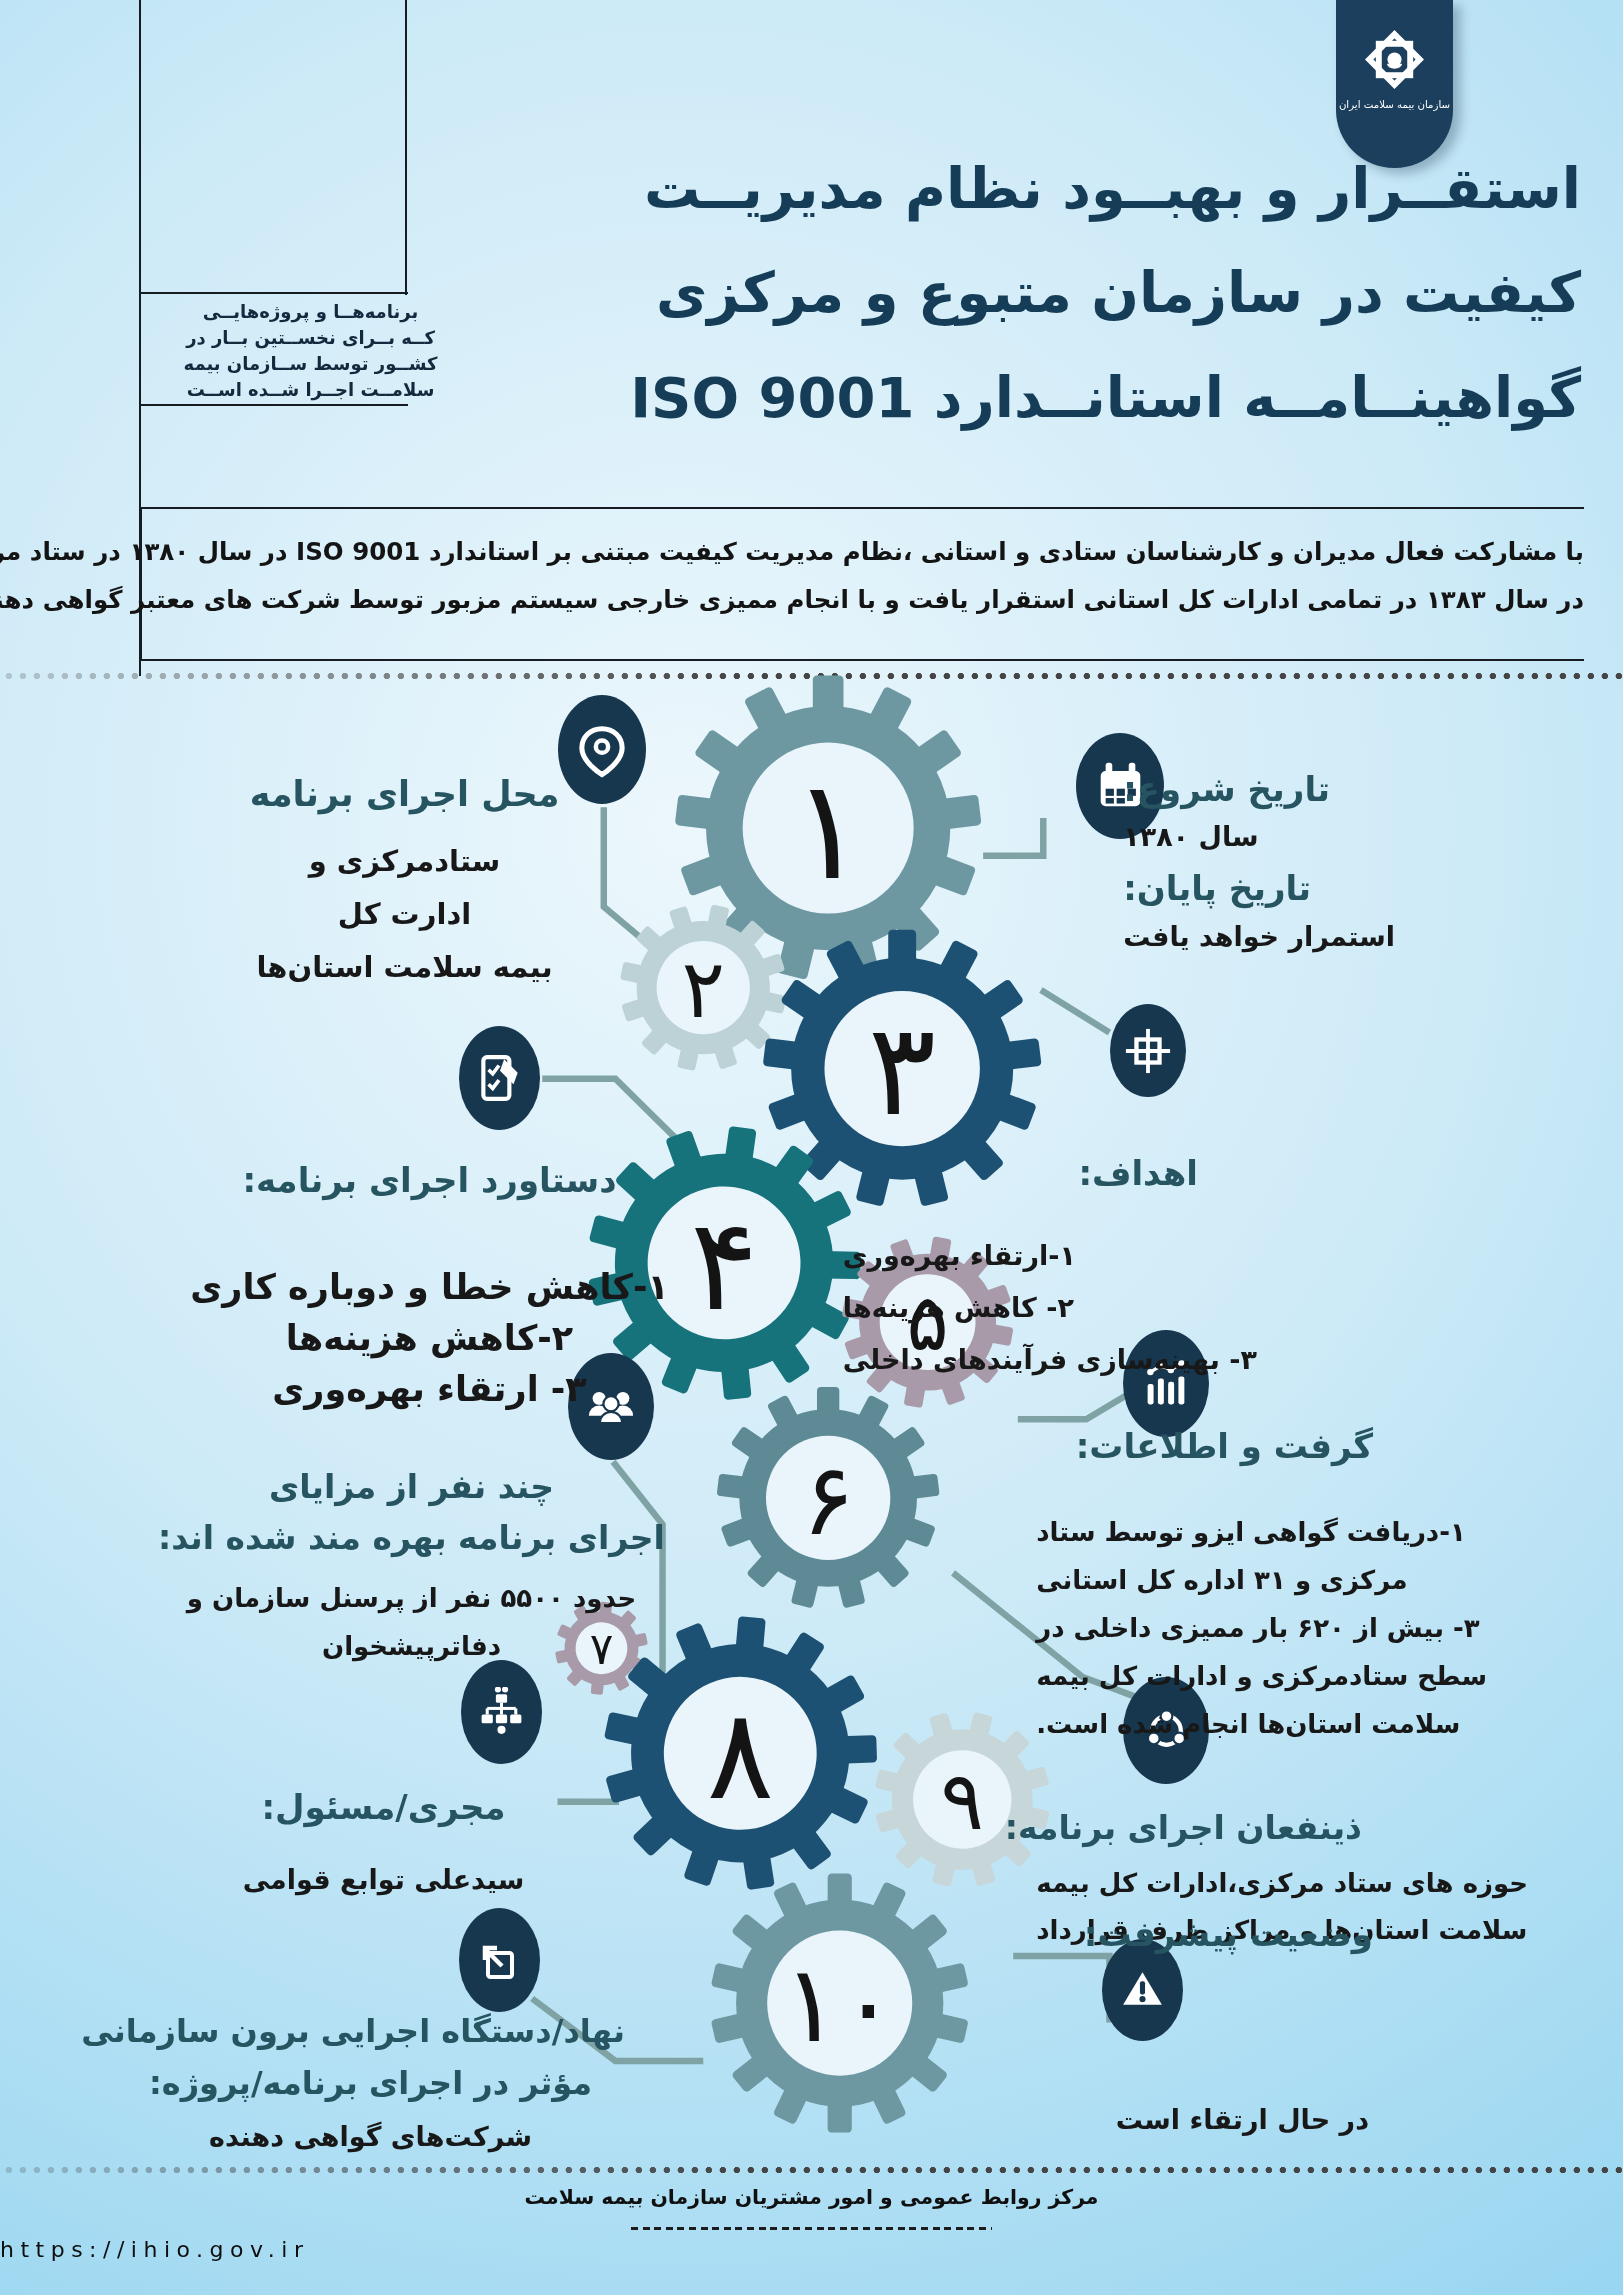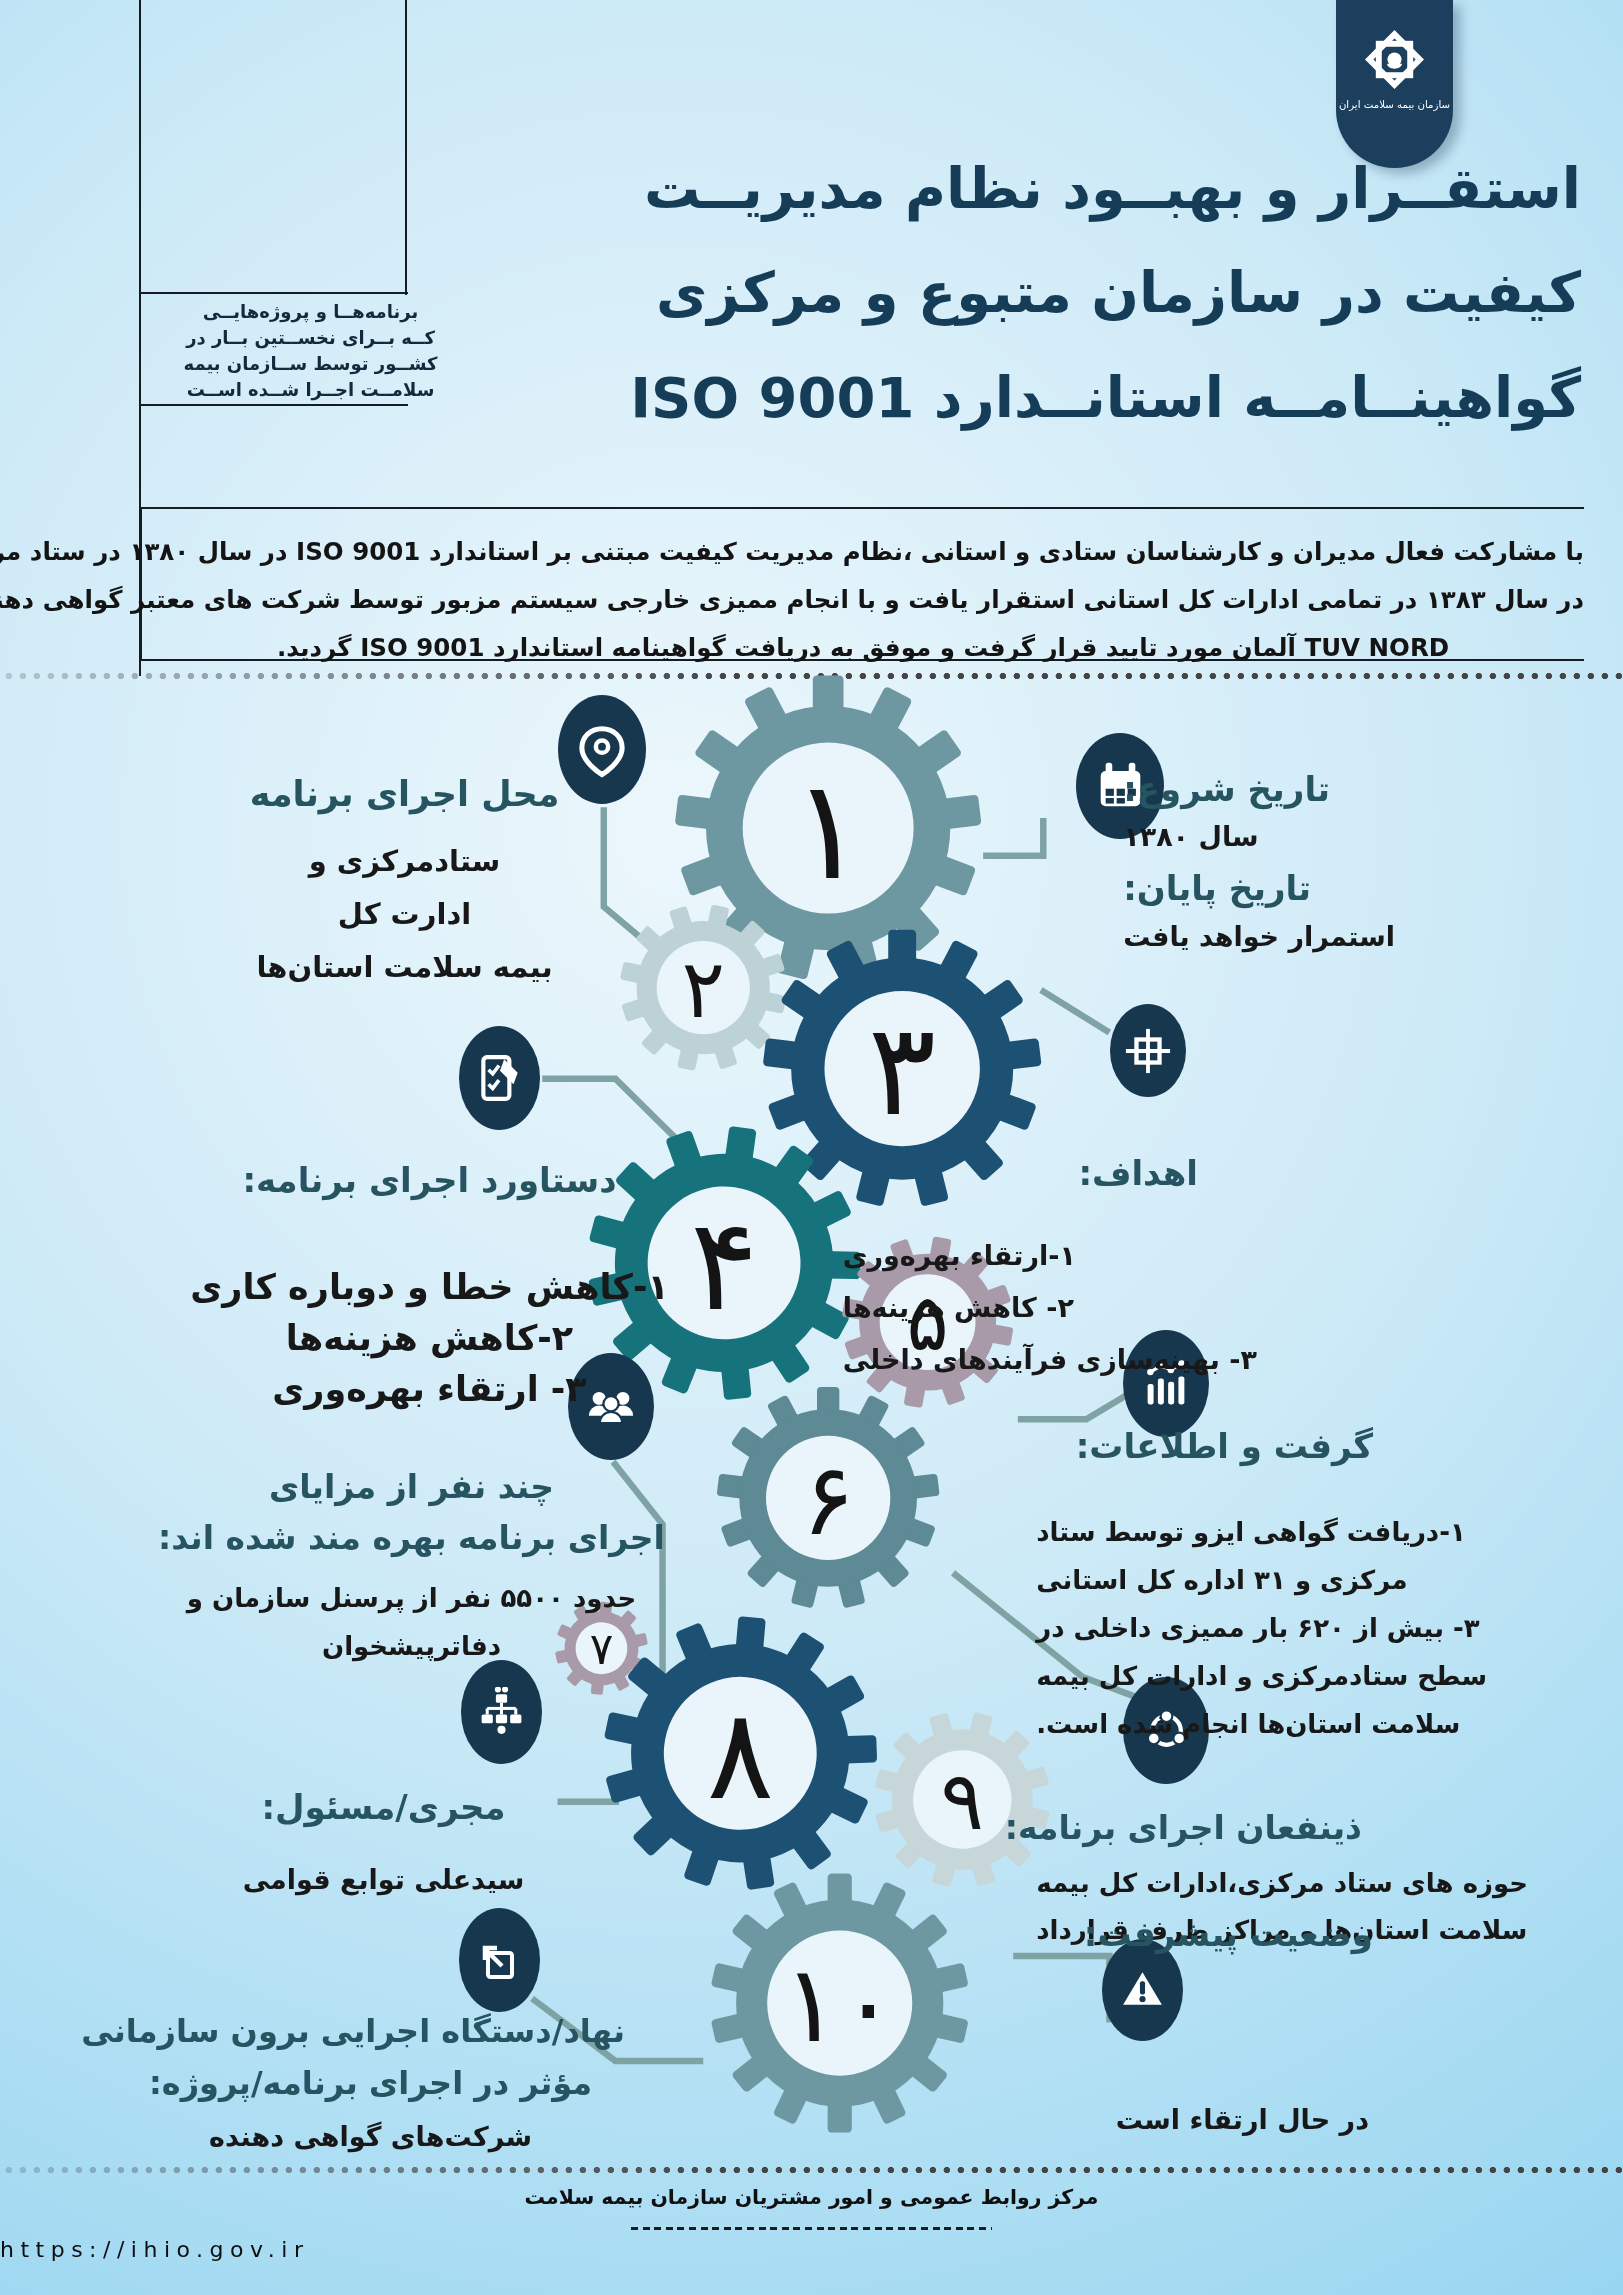--- a/index.html
+++ b/index.html
@@ -68,21 +68,20 @@
   </div>
 
   <div class="title-line" style="top:156px;">استقــرار و بهبــود نظام مدیریــت</div>
   <div class="title-line" style="top:260px;">کیفیت در سازمان متبوع و مرکزی</div>
   <div class="title-line" style="top:365px;">گواهینــامــه استانــدارد ISO 9001</div>
 
   <div id="intro-box">
     <div class="intro-wrap">
       <div class="intro-line">با مشارکت فعال مدیران و کارشناسان ستادی و استانی ،نظام مدیریت کیفیت مبتنی بر استاندارد ISO 9001 در سال ۱۳۸۰ در ستاد مرکزی و</div>
       <div class="intro-line">در سال ۱۳۸۳ در تمامی ادارات کل استانی استقرار یافت و با انجام ممیزی خارجی سیستم مزبور توسط شرکت های معتبر گواهی دهنده DQS و</div>
-      <div class="intro-line">TUV NORD آلمان مورد تایید قرار گرفت و موفق به دریافت گواهینامه استاندارد ISO 9001 گردید.</div>
     </div>
   </div>
 
   <div class="dotline" style="top:672px;"></div>
 
   <svg id="diagram" width="1623" height="2295" viewBox="0 0 3508 4961">
       <polyline points="1305,1745 1305,1960 1438,2072" fill="none" stroke="#7fa3a4" stroke-width="14"></polyline>
       <polyline points="2125,1850 2255,1850 2255,1768" fill="none" stroke="#7fa3a4" stroke-width="14"></polyline>
       <polyline points="2250,2140 2398,2232" fill="none" stroke="#7fa3a4" stroke-width="14"></polyline>
       <polyline points="1172,2332 1330,2332 1470,2470" fill="none" stroke="#7fa3a4" stroke-width="14"></polyline>

